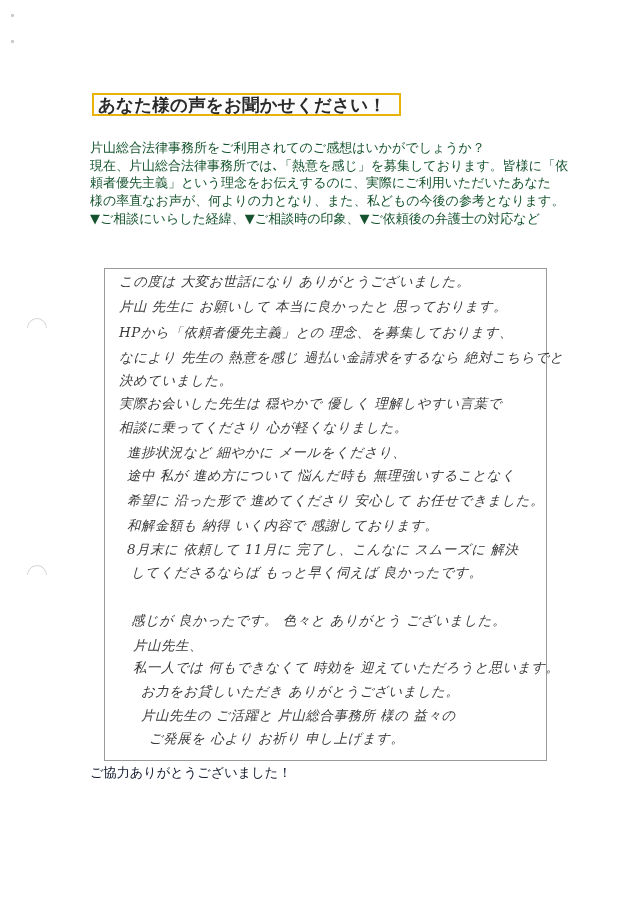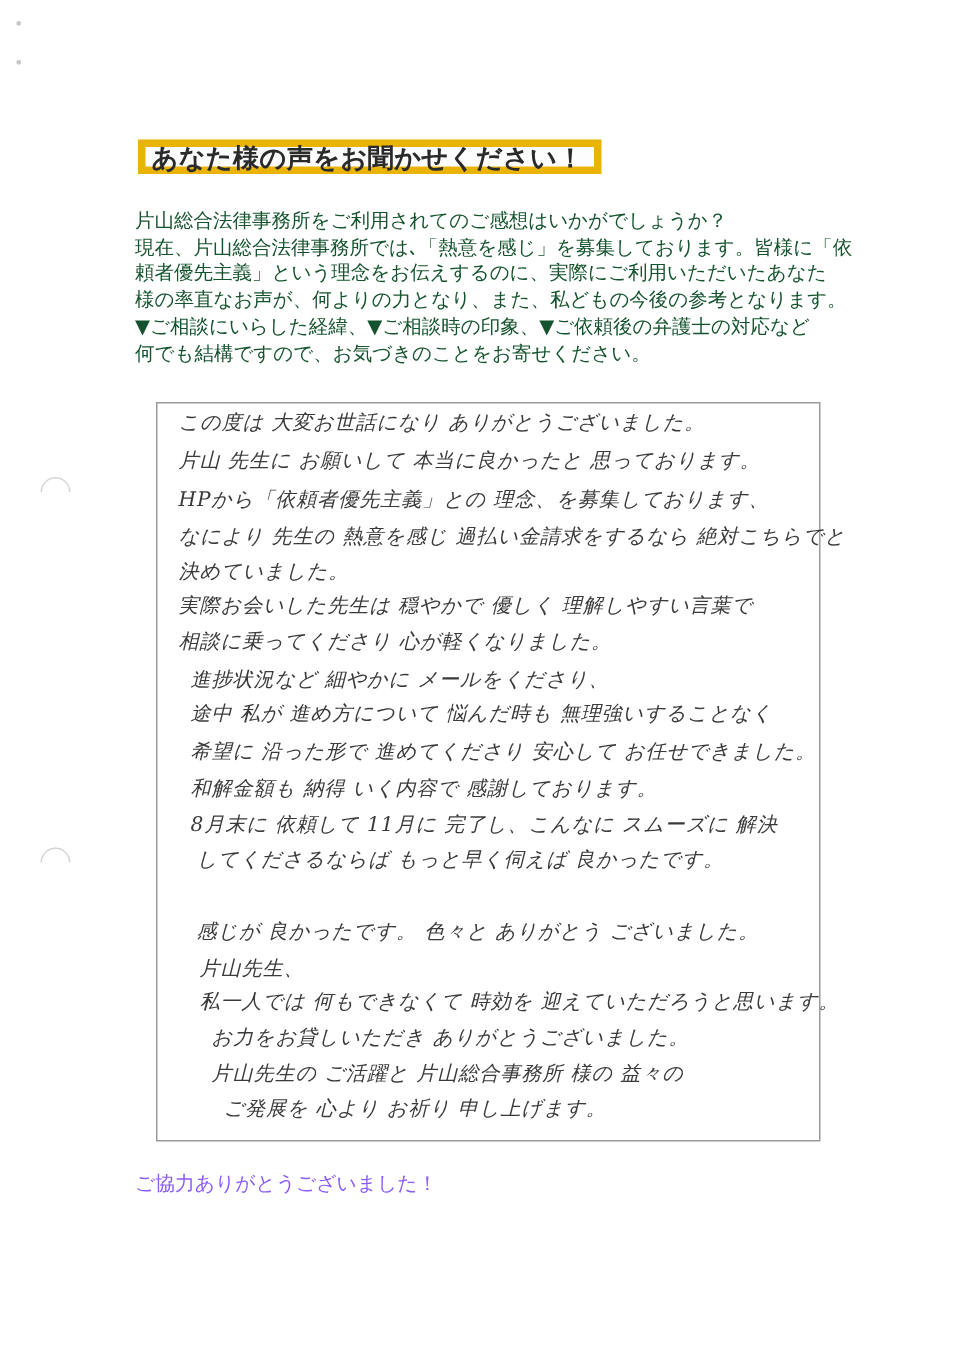--- a/index.html
+++ b/index.html
@@ -31,21 +31,21 @@
       border-bottom-color: transparent;
       border-right-color: transparent;
       transform: rotate(45deg);
     }
     .title-box {
       position: absolute;
       left: 92px;
       top: 93px;
       width: 309px;
       height: 23px;
-      border: 5px solid #eab308;
+      border: 2px solid #eab308;
       background: #fdfdfd;
       display: flex;
       align-items: center;
       padding-left: 4px;
       box-sizing: border-box;
     }
     .title-text {
       font-family: "DejaVu Sans", sans-serif;
       font-weight: bold;
       font-size: 17.5px;
@@ -79,23 +79,23 @@
       font-family: "DejaVu Serif", serif;
       font-size: 13.4px;
       color: #3a3a3a;
       white-space: nowrap;
       letter-spacing: 0.6px;
       font-style: italic;
     }
     .thanks {
       position: absolute;
       left: 90px;
-      top: 780px;
+      top: 764px;
       font-size: 13.2px;
-      color: #8b5cf6;
+      color: #0f172a;
       white-space: nowrap;
     }
   </style>
 </head>
 <body>
 
 <div class="margin-dot" style="left:11px; top:14px;"></div>
 <div class="margin-dot" style="left:11px; top:40px;"></div>
 <div class="punch-hole" style="left:27px; top:318px;"></div>
 <div class="punch-hole" style="left:27px; top:565px;"></div>
@@ -103,21 +103,20 @@
 <div class="title-box">
   <span class="title-text">あなた様の声をお聞かせください！</span>
 </div>
 
 <div class="intro">
   <div class="intro-line">片山総合法律事務所をご利用されてのご感想はいかがでしょうか？</div>
   <div class="intro-line">現在、片山総合法律事務所では､「熱意を感じ」を募集しております。皆様に「依</div>
   <div class="intro-line">頼者優先主義」という理念をお伝えするのに、実際にご利用いただいたあなた</div>
   <div class="intro-line">様の率直なお声が、何よりの力となり、また、私どもの今後の参考となります。</div>
   <div class="intro-line">▼ご相談にいらした経緯、▼ご相談時の印象、▼ご依頼後の弁護士の対応など</div>
-  <div class="intro-line">何でも結構ですので、お気づきのことをお寄せください。</div>
 </div>
 
 <div class="letter-box">
   <div class="hw-line" style="left:14px; top:4px;">この度は 大変お世話になり ありがとうございました。</div>
   <div class="hw-line" style="left:14px; top:29px;">片山 先生に お願いして 本当に良かったと 思っております。</div>
   <div class="hw-line" style="left:14px; top:55px;">HPから「依頼者優先主義」との 理念、を募集しております、</div>
   <div class="hw-line" style="left:14px; top:80px;">なにより 先生の 熱意を感じ 過払い金請求をするなら 絶対こちらでと</div>
   <div class="hw-line" style="left:14px; top:103px;">決めていました。</div>
   <div class="hw-line" style="left:14px; top:150px;">相談に乗ってくださり 心が軽くなりました。</div>
   <div class="hw-line" style="left:14px; top:126px;">実際お会いした先生は 穏やかで 優しく 理解しやすい言葉で</div>

